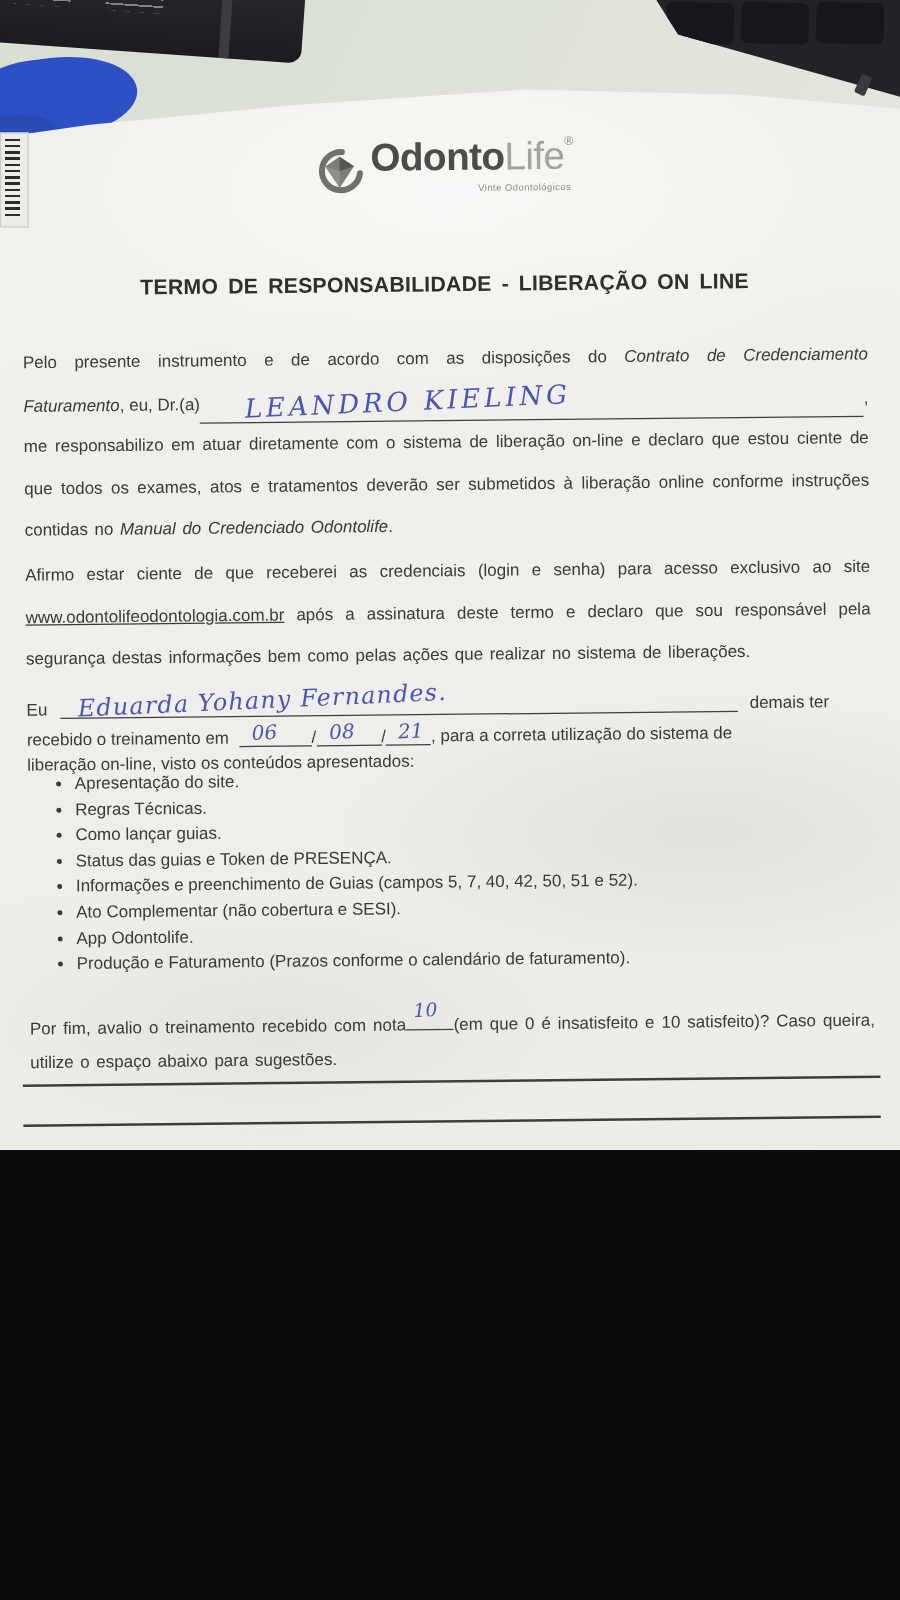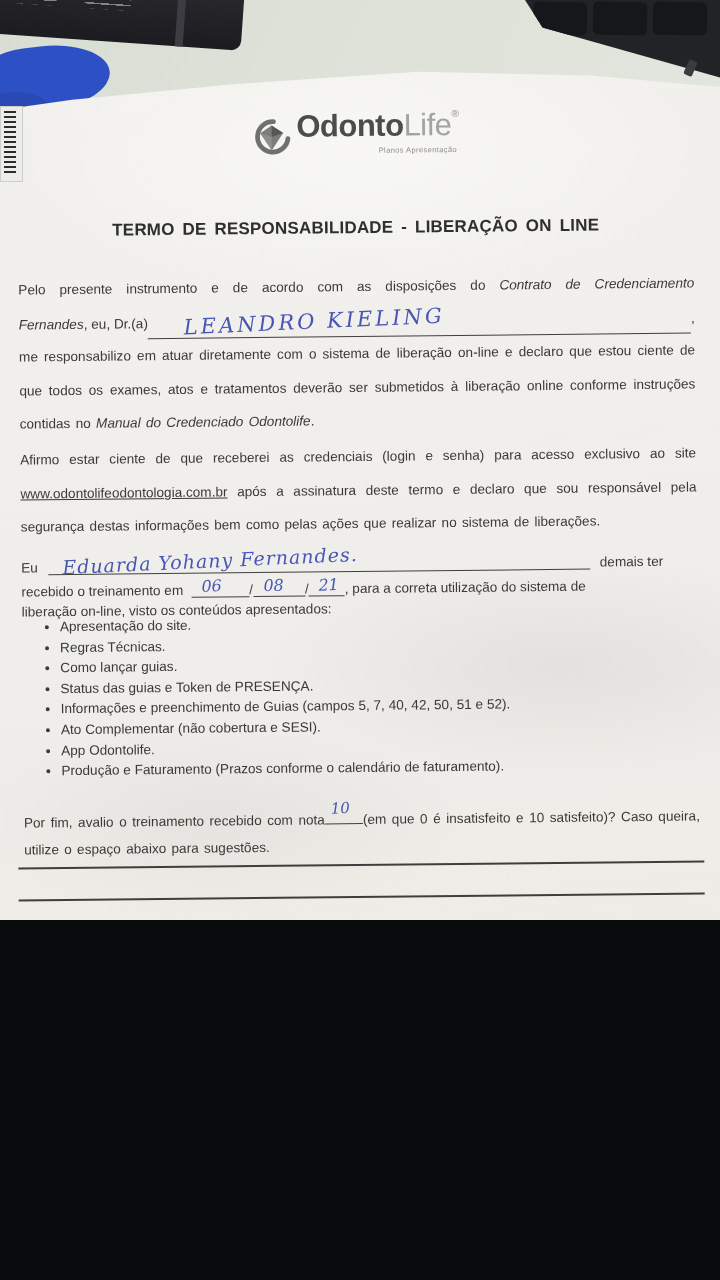--- a/index.html
+++ b/index.html
@@ -148,30 +148,30 @@
       <span class="logo-icon">
         <svg width="42" height="40" viewBox="0 0 44 40">
           <path d="M24 4 A16 16 0 1 0 39 22" fill="none" stroke="#70706e" stroke-width="5" stroke-linecap="round"></path>
           <path d="M22 8 L34 16 L22 34 L10 16 Z" fill="#7d7d7b"></path>
           <path d="M22 8 L34 16 L22 20 Z" fill="#565654"></path>
           <path d="M10 16 L22 20 L22 34 Z" fill="#8f8f8d"></path>
         </svg>
       </span>
       <span class="logo-text">
         <span class="brand-a">Odonto</span><span class="brand-b">Life</span><span class="brand-reg">®</span>
-        <span class="tagline">Planos Apresentação</span>
+        <span class="tagline">Vinte Odontológicos</span>
       </span>
     </div>
 
     <div class="title">TERMO DE RESPONSABILIDADE - LIBERAÇÃO ON LINE</div>
 
     <div class="para p1a"><span>Pelo presente instrumento e de acordo com as disposições do </span><span class="ital">Contrato de Credenciamento</span></div>
 
     <div class="p1row">
-      <span class="ital">Fernandes</span>
+      <span class="ital">Faturamento</span>
         <span>, eu, Dr.(a)</span>
       <span class="uline grow">
         <span class="hand hand-name1">LEANDRO KIELING</span>
       </span>
       <span>,</span>
     </div>
 
     <div class="para p1b"><span>me responsabilizo em atuar diretamente com o sistema de liberação on-line e declaro que estou ciente de que todos os exames, atos e tratamentos deverão ser submetidos à liberação online conforme instruções contidas no </span><span class="ital">Manual do Credenciado Odontolife</span><span>.</span></div>
 
     <div class="para p2"><span>Afirmo estar ciente de que receberei as credenciais (login e senha) para acesso exclusivo ao site </span><span class="ulink">www.odontolifeodontologia.com.br</span><span> após a assinatura deste termo e declaro que sou responsável pela segurança destas informações bem como pelas ações que realizar no sistema de liberações.</span></div>

